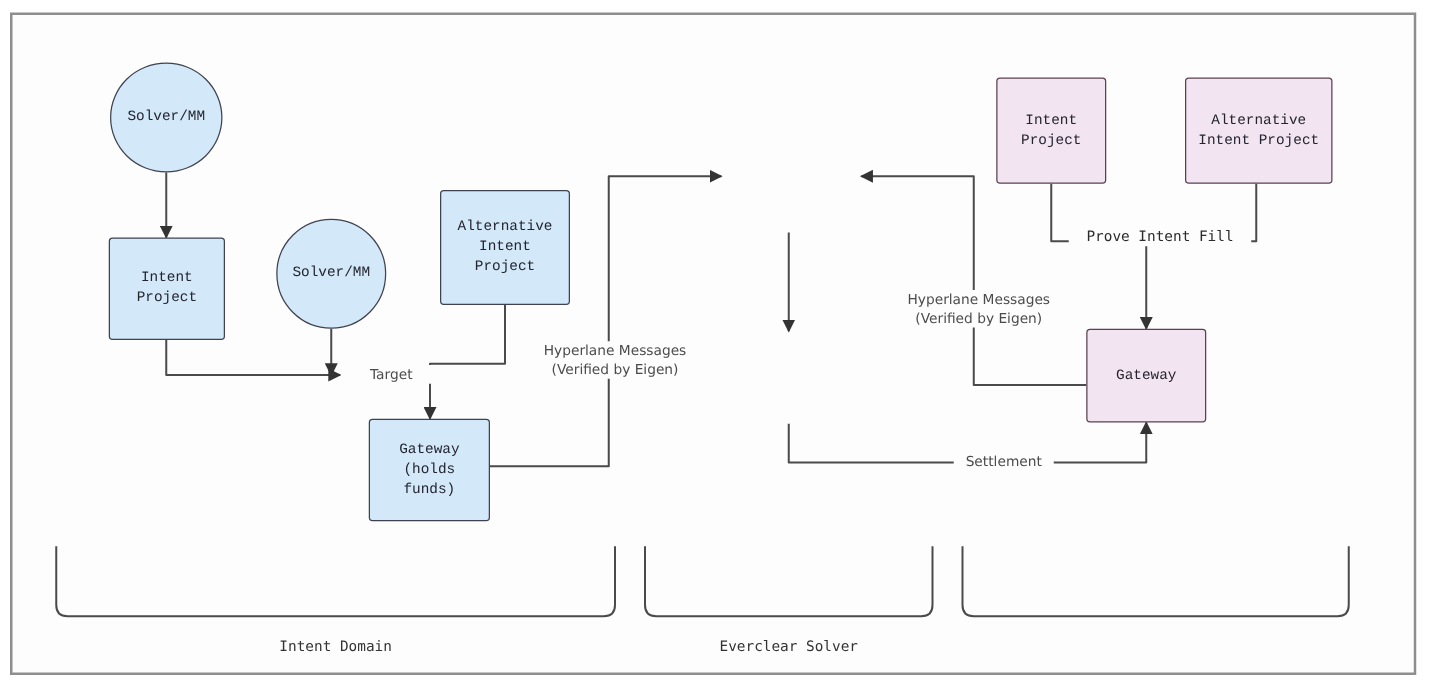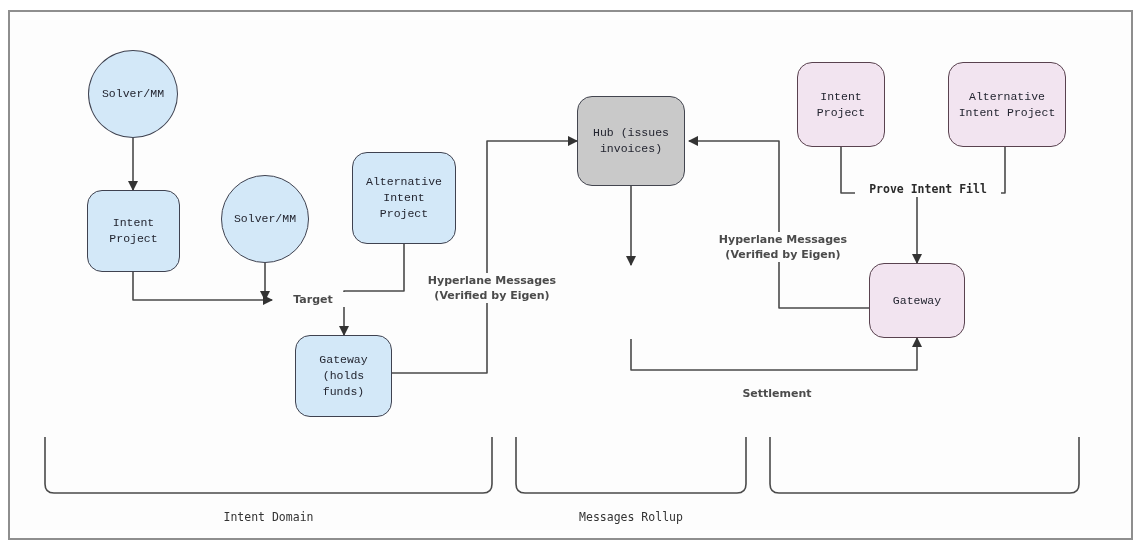--- a/index.html
+++ b/index.html
@@ -45,40 +45,39 @@
     text-align: center;
     font-family: Liberation Mono, monospace;
     font-size: 11.5px;
     line-height: 16px;
     color: #232530;
     border: 1.6px solid #3f4250;
     white-space: pre-line;
     letter-spacing: 0px;
   }
   .node.rect {
-    border-radius: 15px;
+    border-radius: 3px;
   }
   .node.circle {
     border-radius: 50%;
   }
   .node.blue   { background: #d3e8f8; border-color: #3f4250; }
   .node.gray   { background: #c9c9c9; border-color: #43454f; }
   .node.pink   { background: #f2e4f0; border-color: #59424f; }
 
   .edge-label {
     position: absolute;
     font-family: "DejaVu Sans", sans-serif;
     font-size: 11px;
     line-height: 15px;
     color: #4b4b4b;
     text-align: center;
     white-space: pre-line;
     background: #fdfdfd;
     padding: 0 3px;
-    font-weight: bold;
   }
   .edge-label.mono {
     font-family: "DejaVu Sans Mono", monospace;
     font-size: 11.5px;
     color: #2b2b2b;
   }
   .domain-label {
     position: absolute;
     font-family: "DejaVu Sans Mono", monospace;
     font-size: 11.5px;
@@ -143,42 +142,40 @@
   <div class="node circle blue" style="left:221px; top:175px; width:88px;  height:88px;">Solver/MM</div>
 
   <div class="node rect blue" style="left:352px; top:152px; width:104px; height:92px;">Alternative
 Intent
 Project</div>
 
   <div class="node rect blue" style="left:295px; top:335px; width:97px;  height:82px;">Gateway
 (holds
 funds)</div>
 
-  <div class="node rect gray" style="left:577px; top:96px;  width:108px; height:90px;">Hub (issues
-invoices)</div>
 
 
   <div class="node rect pink" style="left:797px; top:62px;  width:88px;  height:85px;">Intent
 Project</div>
 
   <div class="node rect pink" style="left:948px; top:62px;  width:118px; height:85px;">Alternative
 Intent Project</div>
 
   <div class="node rect pink" style="left:869px; top:263px; width:96px;  height:75px;">Gateway</div>
 
   <div class="edge-label" style="left:281px; top:292px; width:58px;">Target</div>
 
   <div class="edge-label" style="left:424px; top:273px; width:130px;">Hyperlane Messages
 (Verified by Eigen)</div>
 
   <div class="edge-label" style="left:715px; top:232px; width:130px;">Hyperlane Messages
 (Verified by Eigen)</div>
 
-  <div class="edge-label" style="left:737px; top:362px; width:74px;margin-top:24px;">Settlement</div>
+  <div class="edge-label" style="left:763px; top:362px; width:74px;">Settlement</div>
 
   <div class="edge-label mono" style="left:855px; top:182px; width:140px;">Prove Intent Fill</div>
 
   <div class="domain-label" style="left:45px;  top:510px; width:447px;">Intent Domain</div>
 
-  <div class="domain-label" style="left:516px; top:510px; width:230px;">Messages Rollup</div>
+  <div class="domain-label" style="left:516px; top:510px; width:230px;">Everclear Solver</div>
 
 
 </div>
 
 </body></html>

